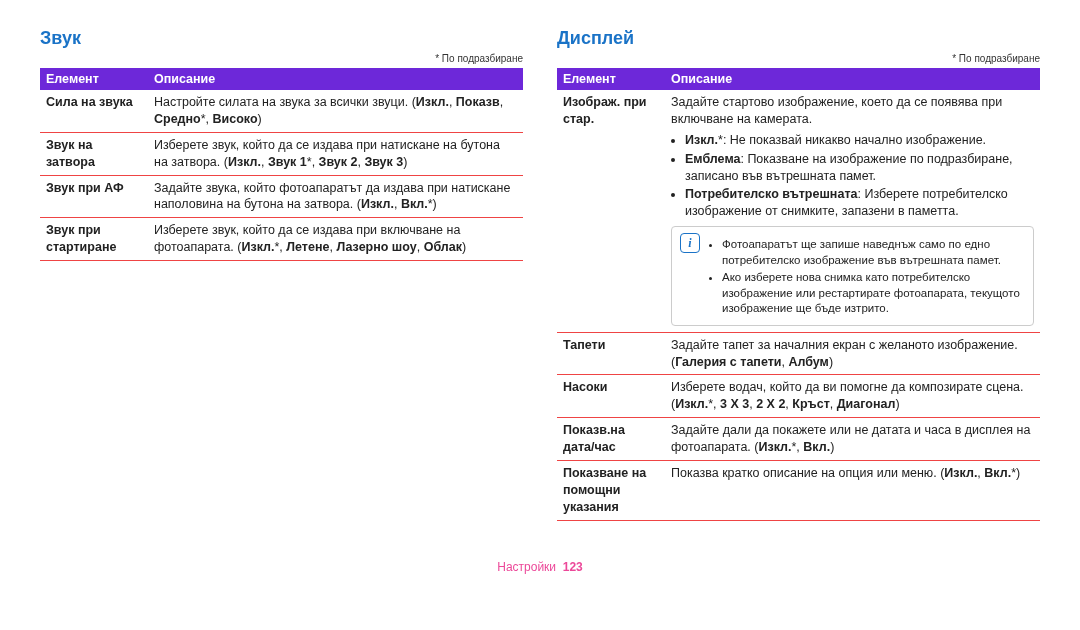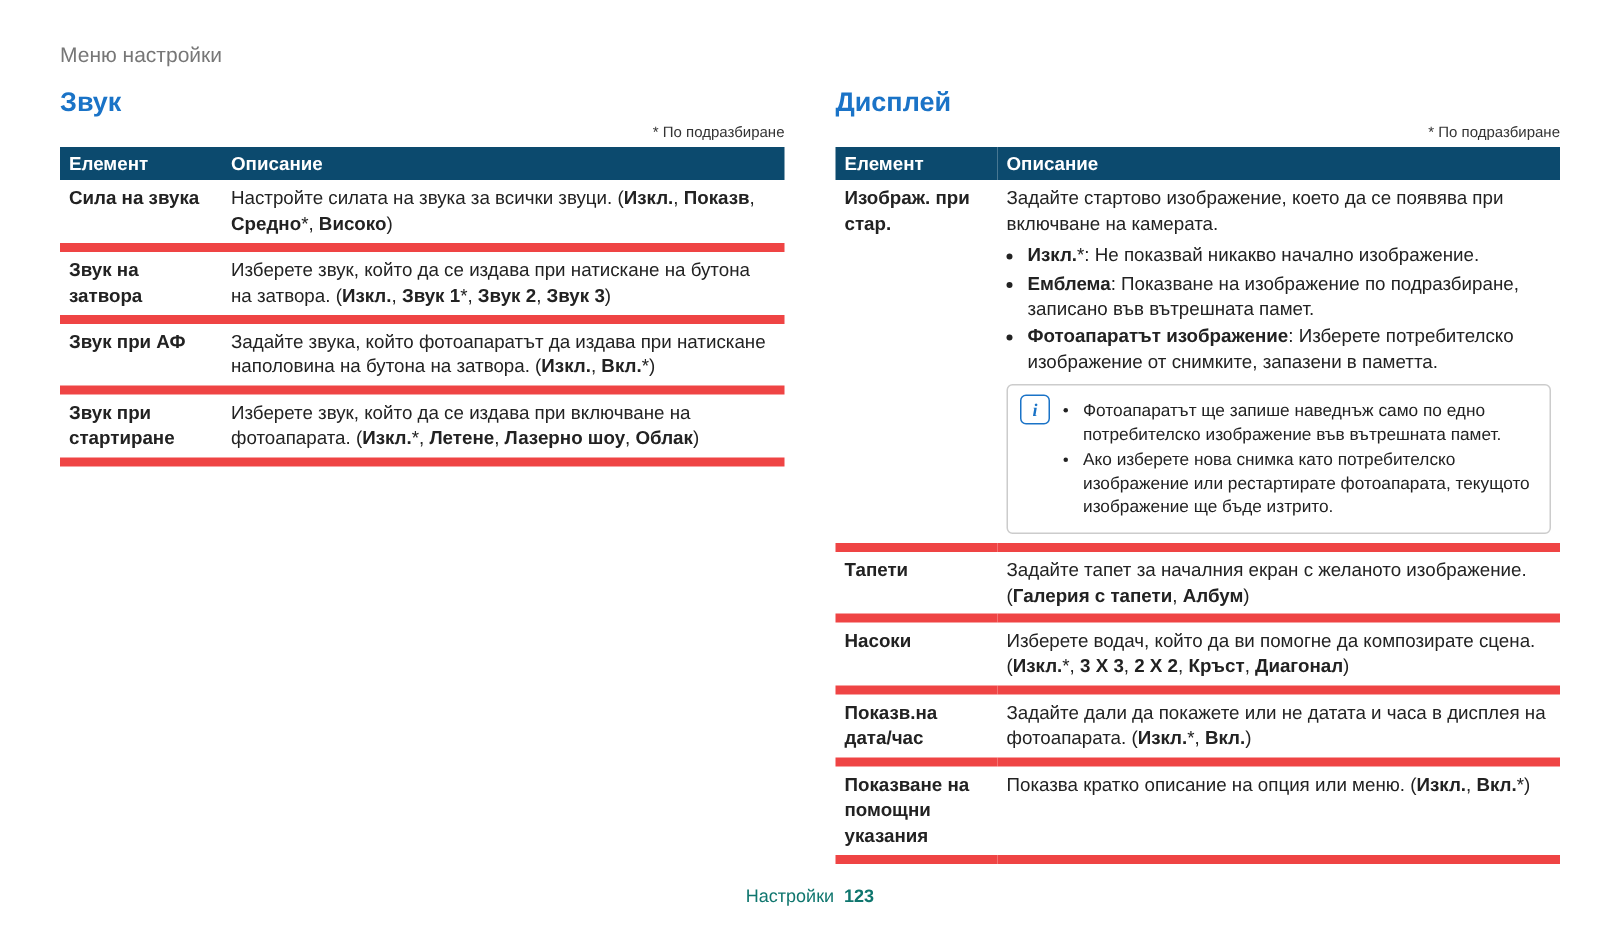--- a/index.html
+++ b/index.html
@@ -21,30 +21,30 @@
   .col { flex:1; min-width:0; }
   .section-title {
     color:#1a73c7;
     font-weight:bold;
     font-size:18px;
     margin:0 0 4px 0;
   }
   .default-note { text-align:right; font-size:10px; color:#333; margin-bottom:4px; }
   table { border-collapse:collapse; width:100%; font-size:12.5px; }
   th {
-    background:#0c4a6e;
+    background:#6d28d9;
     color:#fff;
     text-align:left;
     font-weight:bold;
     padding:4px 6px;
   }
   th.c1 { width:96px; }
   td {
     padding:4px 6px;
-    border-bottom:6px solid #ef4444;
+    border-bottom:1px solid #ef4444;
     vertical-align:top;
     line-height:1.35;
   }
   td.label { font-weight:bold; white-space:normal; }
   b { font-weight:bold; }
   ul.tight { margin:4px 0 0 0; padding:0 0 0 14px; }
   ul.tight li { margin:0 0 2px 0; }
   .note-box {
     display:flex; gap:8px;
     border:1px solid #ccc; border-radius:4px;
@@ -54,30 +54,29 @@
   .note-icon {
     flex:0 0 18px;
     width:18px; height:18px;
     border:1.5px solid #1a73c7; border-radius:4px;
     color:#1a73c7;
     display:flex; align-items:center; justify-content:center;
     font-style:italic; font-weight:bold; font-family:Georgia, serif;
     font-size:12px;
   }
   .footer {
-    text-align:center; font-size:12px; color:#0f766e;
+    text-align:center; font-size:12px; color:#ec4899;
     margin-top:auto; padding:14px 0;
   }
   .footer .pg { font-weight:bold; }
 </style>
 </head>
 <body>
 
 <div class="page">
-  <div class="breadcrumb">Меню настройки</div>
 
   <div class="columns">
 
     <div class="col">
       <div class="section-title">Звук</div>
       <div class="default-note">* По подразбиране</div>
       <table>
         <tbody>
             <tr>
           <th class="c1">Елемент</th>
@@ -114,21 +113,21 @@
           <th class="c1">Елемент</th>
           <th>Описание</th>
         </tr>
         </tbody>
           <tbody id="display-body">
             <tr>
               <td class="label">Изображ. при стар.</td>
               <td>Задайте стартово изображение, което да се появява при включване на камерата.<ul class="tight">
                   <li><b>Изкл.</b>*: Не показвай никакво начално изображение.</li>
                   <li><b>Емблема</b>: Показване на изображение по подразбиране, записано във вътрешната памет.</li>
-                  <li><b>Фотоапаратът изображение</b>: Изберете потребителско изображение от снимките, запазени в паметта.</li>
+                  <li><b>Потребителско вътрешната</b>: Изберете потребителско изображение от снимките, запазени в паметта.</li>
                 </ul><div class="note-box">
                   <div class="note-icon">i</div>
                   <div>
                     <ul class="tight">
                       <li>Фотоапаратът ще запише наведнъж само по едно потребителско изображение във вътрешната памет.</li>
                       <li>Ако изберете нова снимка като потребителско изображение или рестартирате фотоапарата, текущото изображение ще бъде изтрито.</li>
                     </ul>
                   </div>
                 </div></td>
             </tr>

